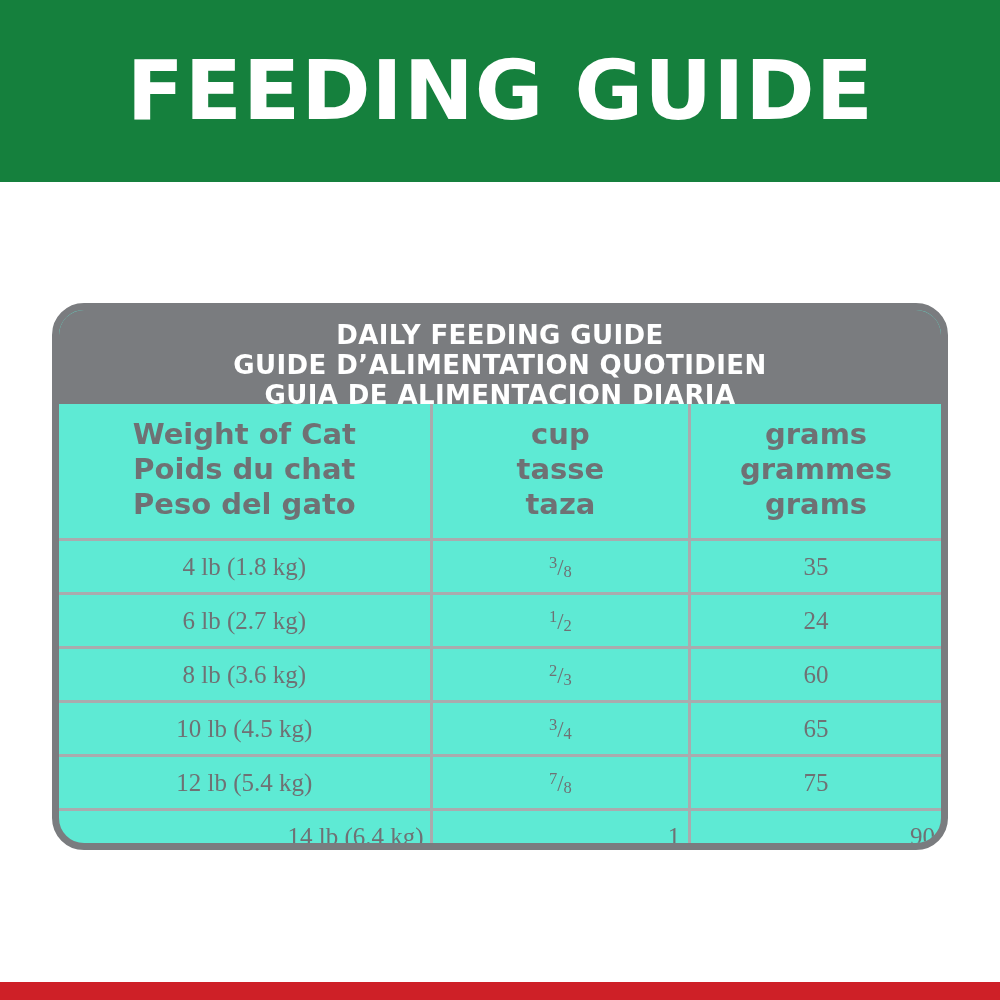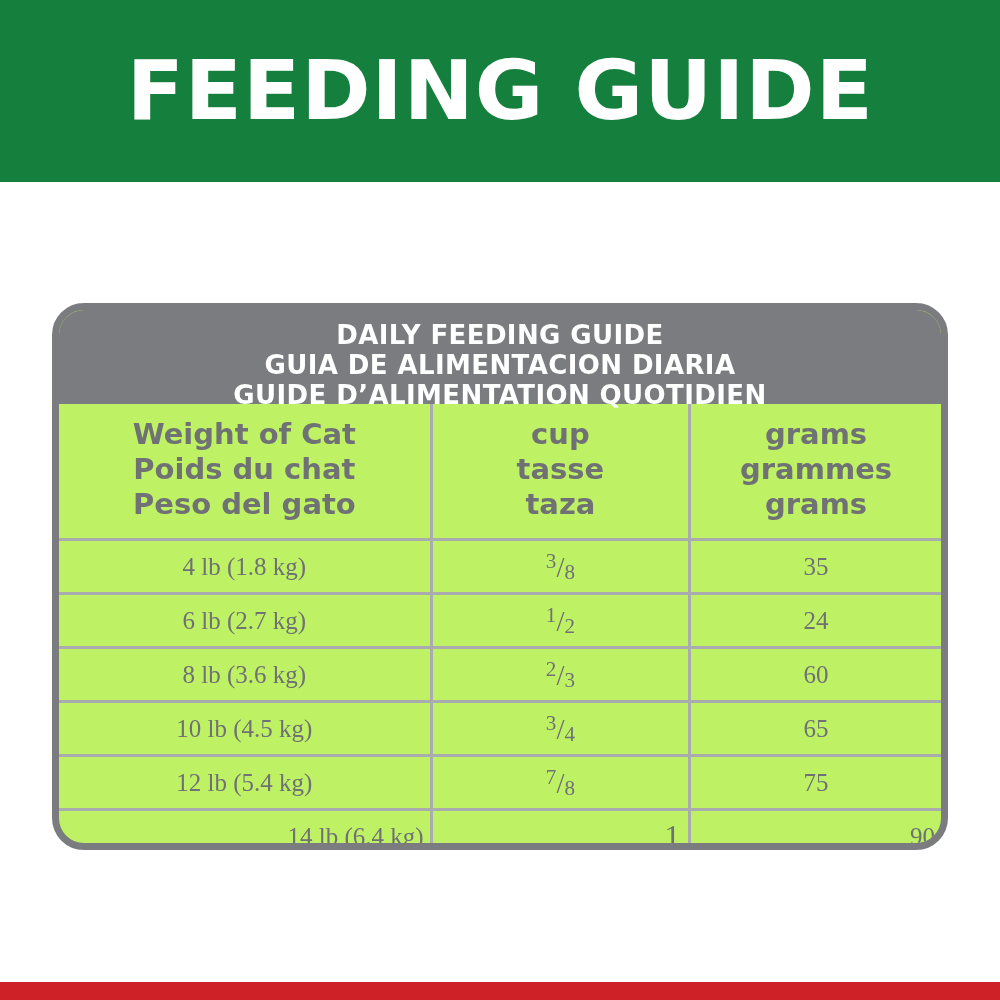--- a/index.html
+++ b/index.html
@@ -51,21 +51,21 @@
   
   .card {
     position: absolute;
     left: 52px;
     top: 303px;
     width: 896px;
     height: 547px;
     border: 7px solid #7a7c7f;
     border-radius: 32px;
     box-sizing: border-box;
-    background: #bef264;
+    background: #5eead4;
     overflow: hidden;
   }
 
   .card-header {
     background: #7a7c7f;
     color: #ffffff;
     text-align: center;
     padding: 10px 0 12px 0;
     height: 94px;
     box-sizing: border-box;
@@ -116,21 +116,21 @@
   table.fg td {
     font-family: Liberation Serif, serif;
     font-size: 25px;
     height: 51px;
     padding: 0 6px;
     color: #6f7174;
   }
 
   .frac {
     display: inline-block;
-    font-size: 32px;
+    font-size: 25px;
     line-height: 1;
     position: relative;
   }
   .frac sup {
     font-size: 0.66em;
     vertical-align: 0.45em;
     line-height: 1;
   }
   .frac .sl { font-size: 0.9em; }
   .frac sub {
@@ -144,22 +144,22 @@
 <body>
 
 <div class="banner">
   <div class="banner-title">FEEDING GUIDE</div>
 </div>
 
 <div class="card">
 
   <div class="card-header">
     <div class="hline">DAILY FEEDING GUIDE</div>
+    <div class="hline">GUIDE D’ALIMENTATION QUOTIDIEN</div>
     <div class="hline">GUIA DE ALIMENTACION DIARIA</div>
-    <div class="hline">GUIDE D’ALIMENTATION QUOTIDIEN</div>
   </div>
 
   <table class="fg">
     <colgroup>
       <col class="c1">
         <col class="c2">
         <col class="c3">
     </colgroup>
     <thead>
       <tr>

